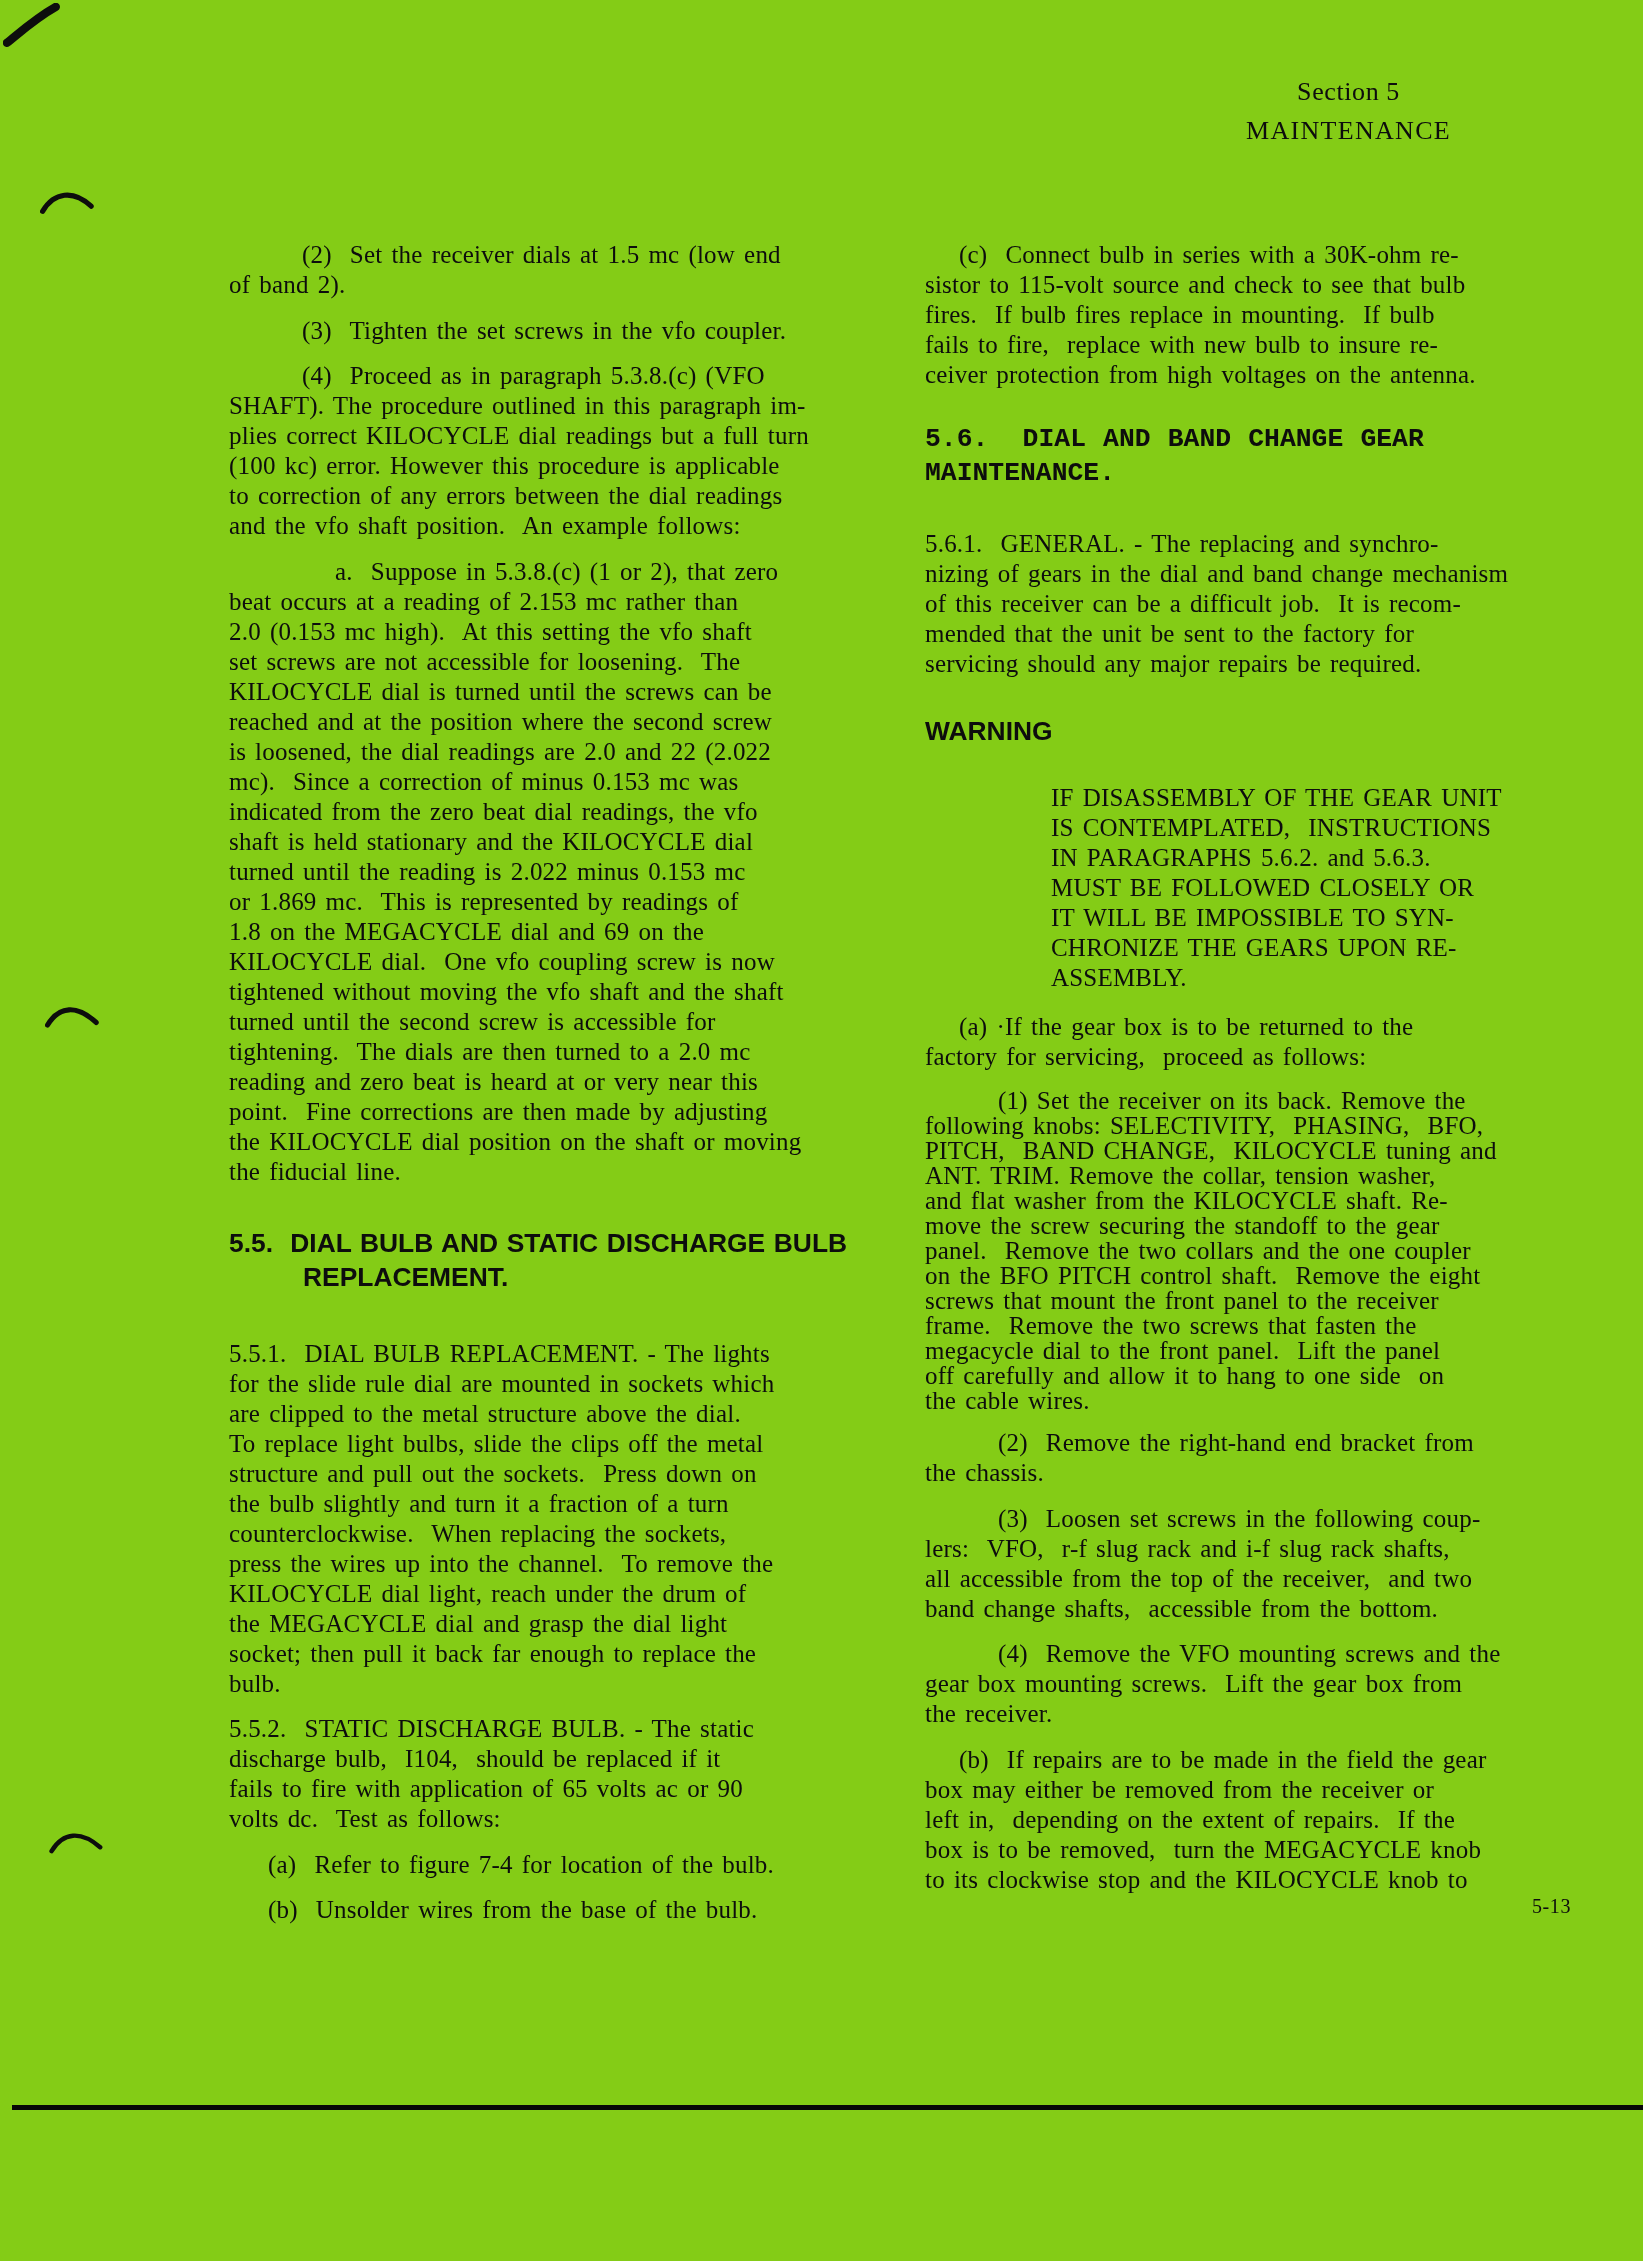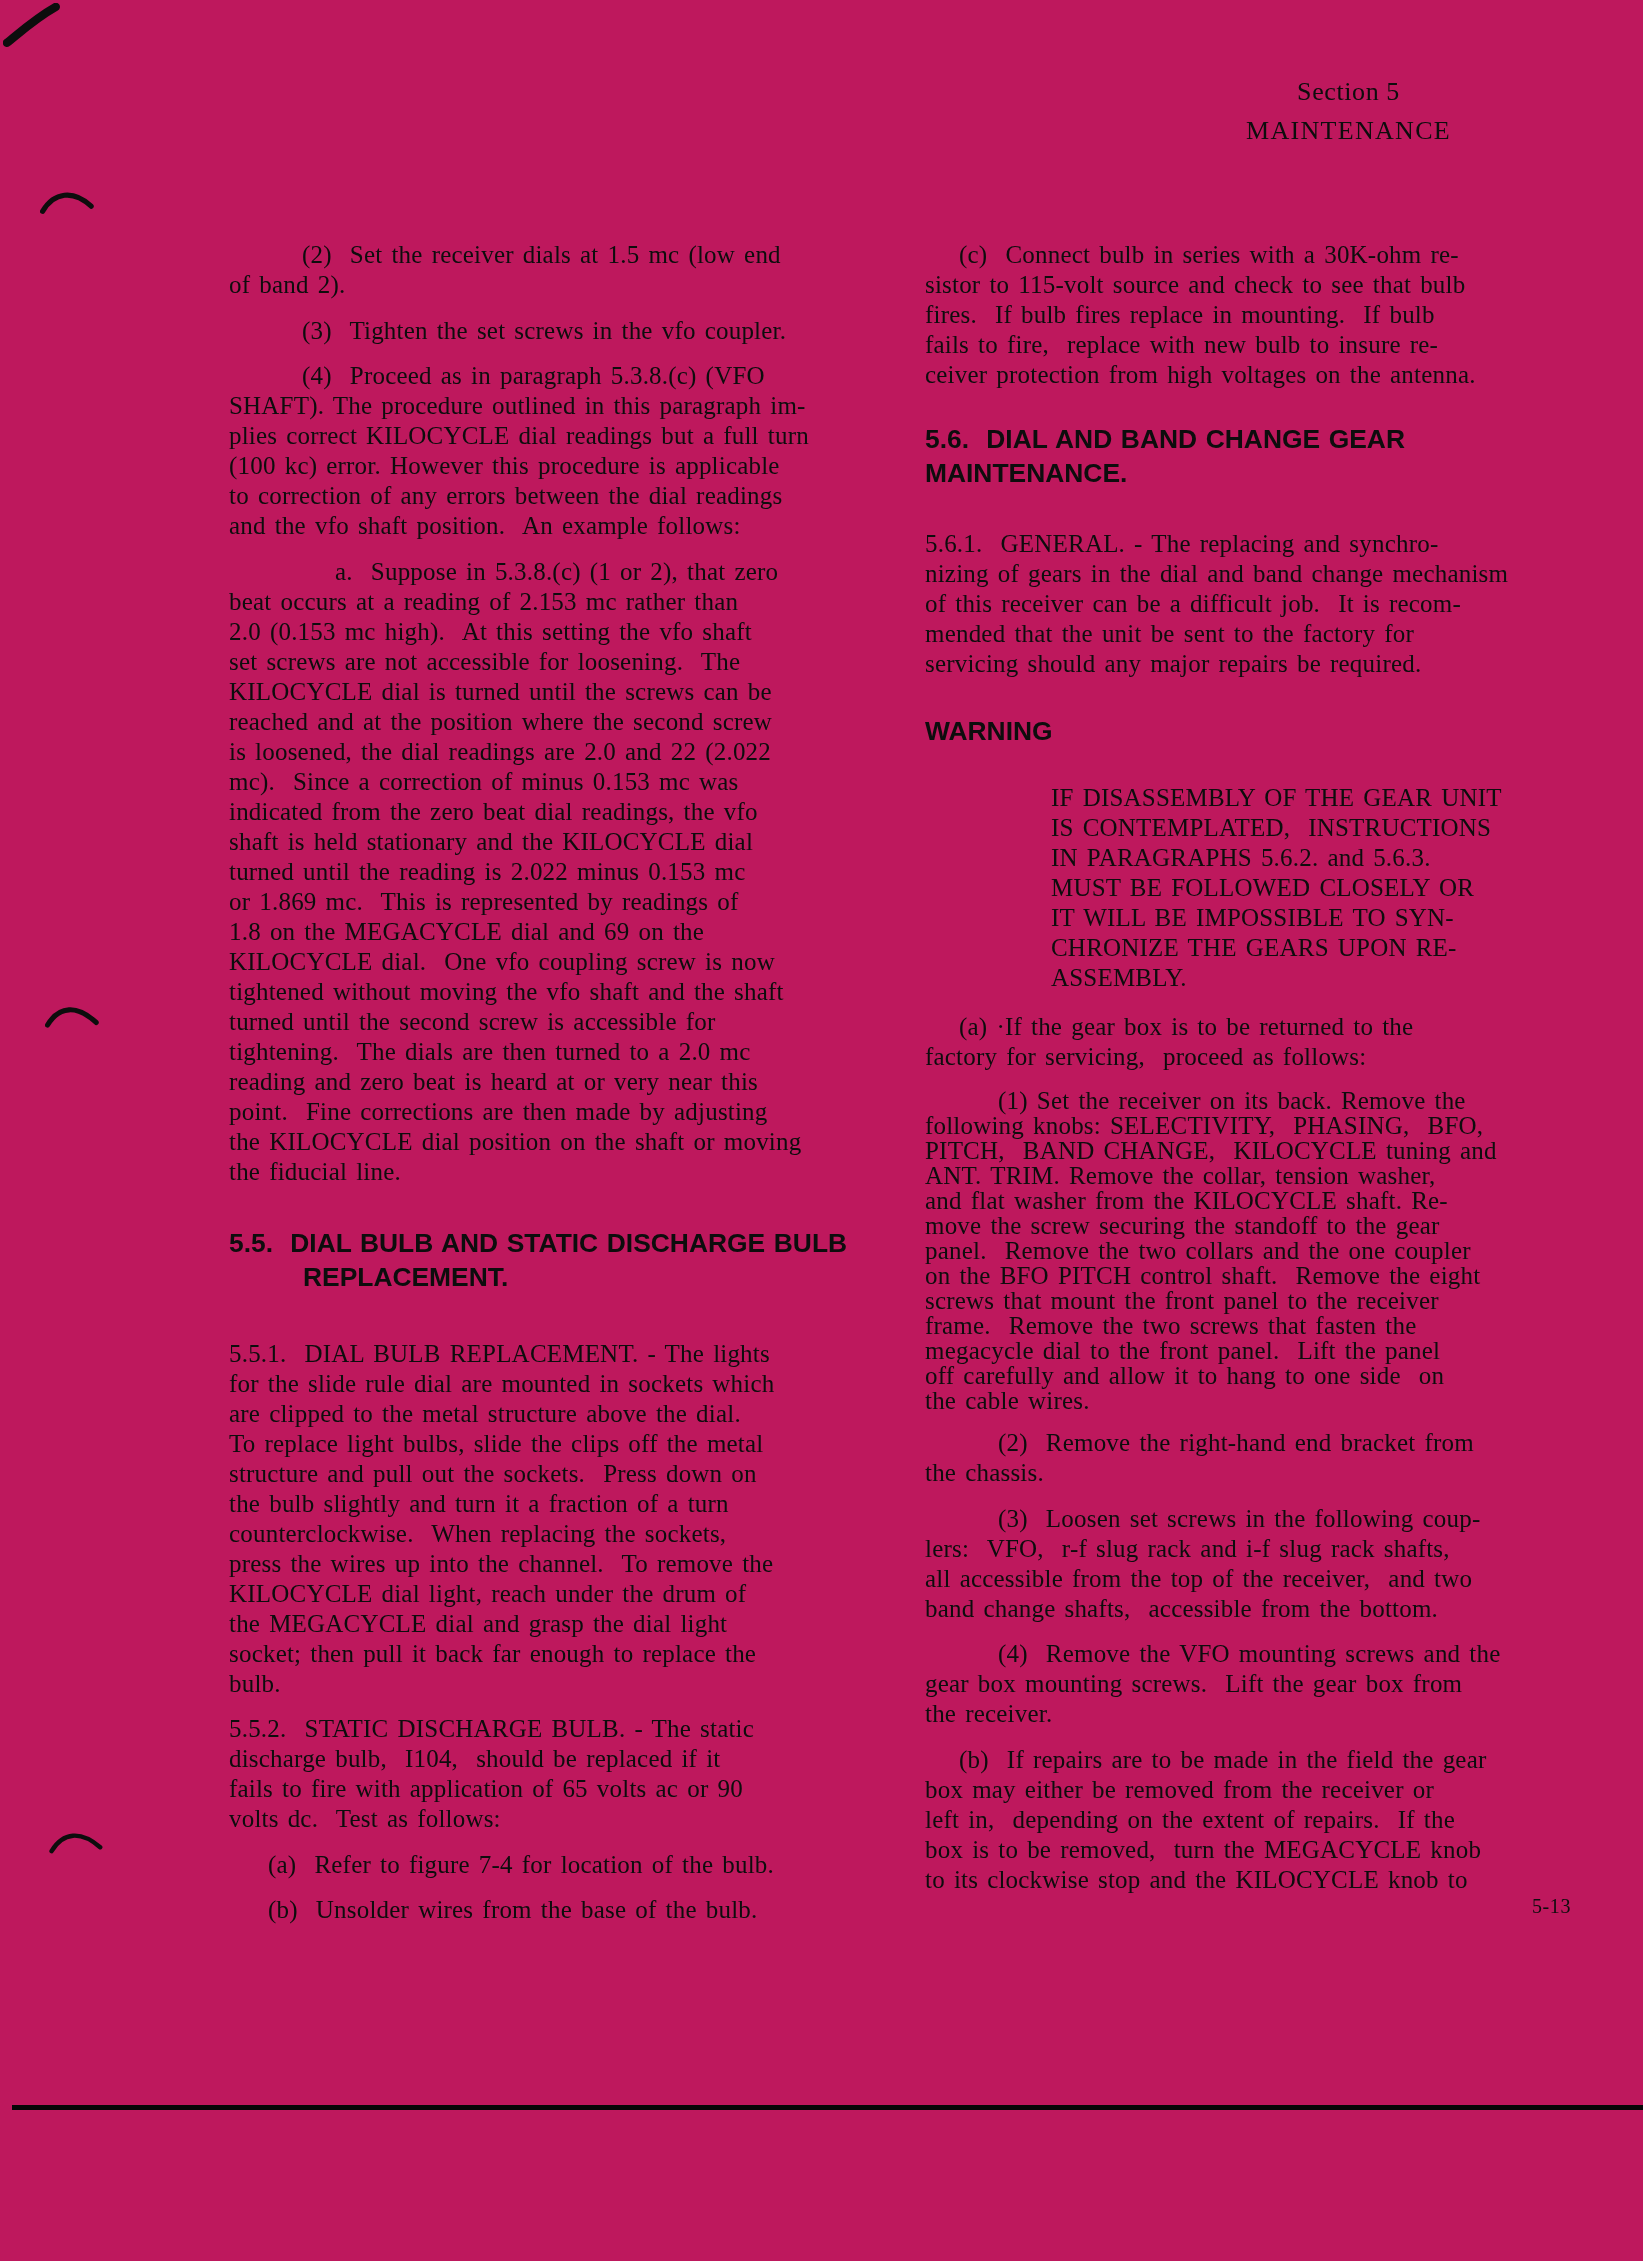--- a/index.html
+++ b/index.html
@@ -1,20 +1,20 @@
 <!DOCTYPE html>
 <html style="font-size:10.3px"><head>
 <meta charset="utf-8">
 <style>
   html,body{margin:0;padding:0;background:#e8e8e8;}
   .page{
     position:relative;
     width:1644px;
     height:2261px;
-    background:#be185d;
+    background:#84cc16;
     font-family:"Liberation Serif", serif;
     color:#0d0d0d;
     overflow:hidden;
   }
   .doc-header{
     position:absolute;
     top:72px;
     right:193px;
     text-align:center;
     font-size:26px;
@@ -43,21 +43,21 @@
   .h-sans{
     font-family:"Liberation Sans", sans-serif;
     font-weight:700;
     font-size:26.4px;
     line-height:34px;
     word-spacing:1.3px;
     letter-spacing:0;
   }
   .hang115{padding-left:74px;text-indent:-74px;}
   .heading-5-5{margin-top:39px;margin-bottom:45px;}
-  .heading-5-6{margin-top:32px;margin-bottom:39px;}
+  .heading-5-6{margin-top:32px;margin-bottom:39px;font-family:Liberation Mono, monospace;}
   .warning-title{margin:35px 0 35px 0;}
   .warning-body{padding-left:126px;margin-bottom:19.3px;}
   .heading-562{margin-top:22.6px;margin-bottom:29px;}
   .tight{line-height:25px;}
   .page-number{
     position:absolute;
     top:1895px;
     left:1488px;
     font-size:20px;
     letter-spacing:0.6px;

